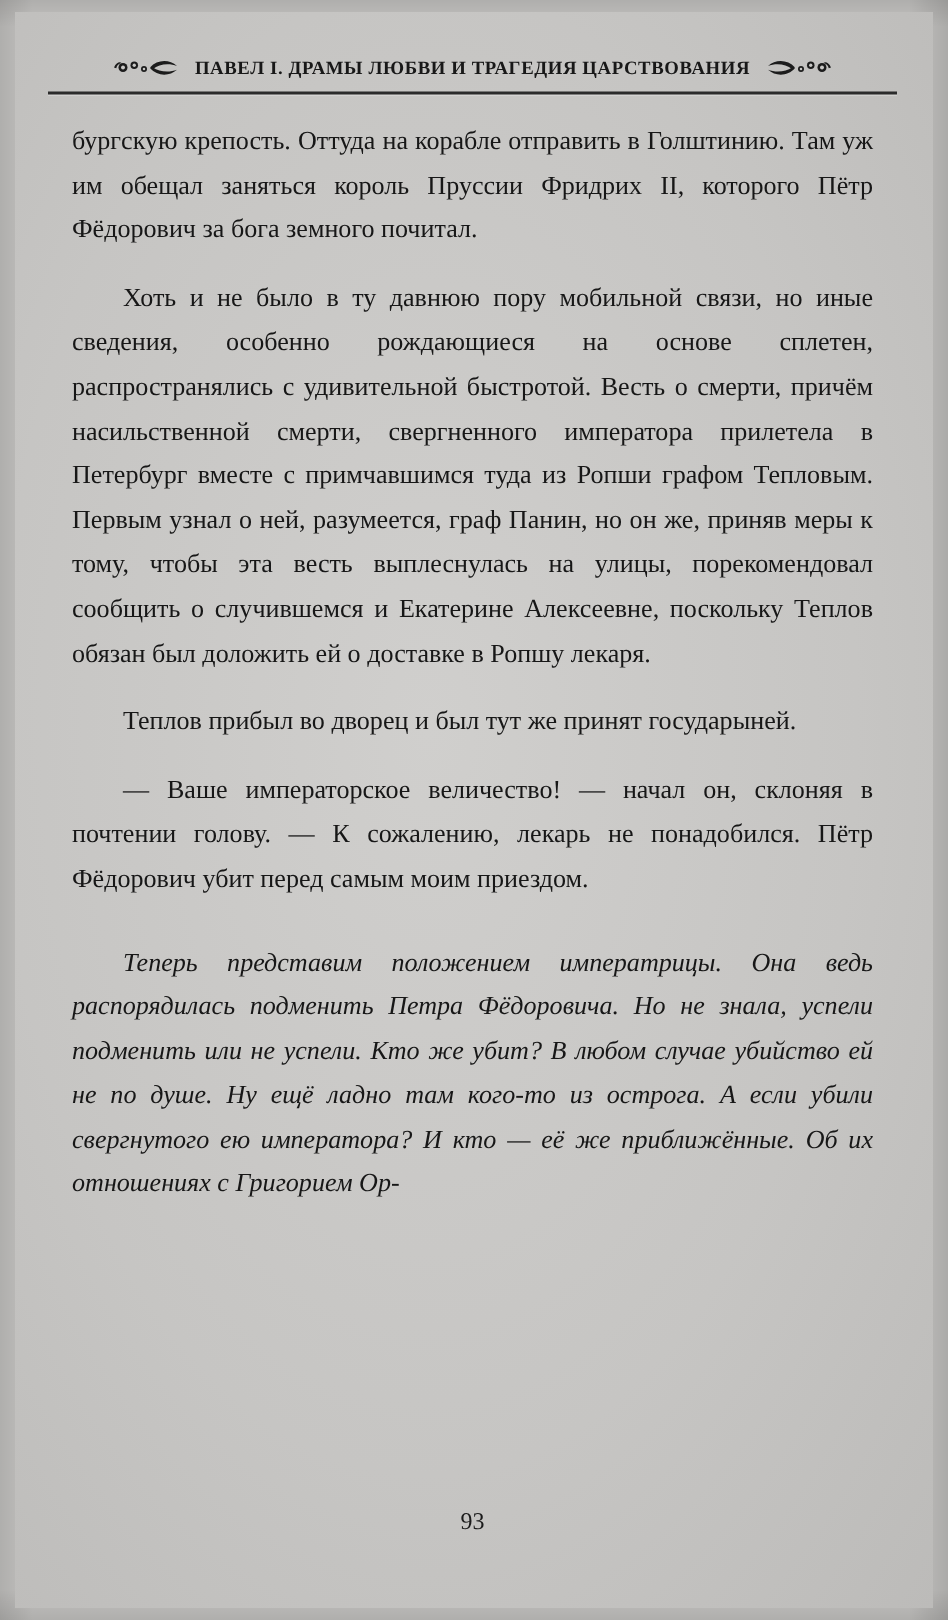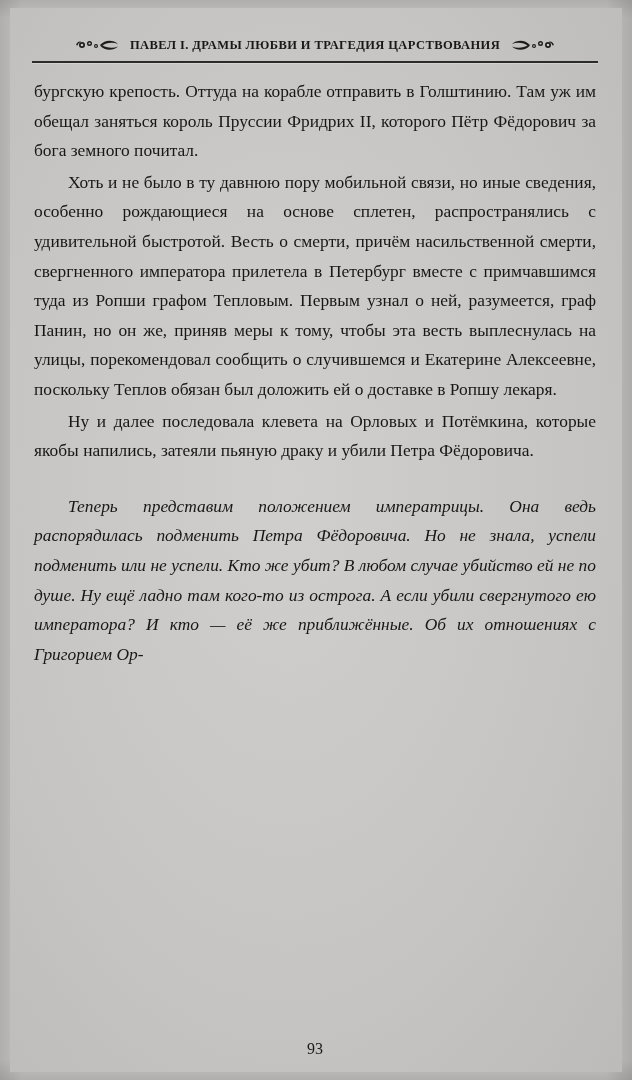--- a/index.html
+++ b/index.html
@@ -79,35 +79,35 @@
   
   .body {
     font-size: 17.4px;
     line-height: 29.6px;
     color: #171717;
     text-align: justify;
     text-justify: inter-word;
     hyphens: manual;
   }
   .body p {
-    margin: 2px;
+    margin: 16px;
     text-indent: 34px;
   }
   .body p.cont {
     text-indent: 0;
   }
   .body p.gap {
     margin-top: 26px;
     font-style: italic;
   }
   .folio {
     position: absolute;
     left: 0;
     right: 0;
-    bottom: 4px;
+    bottom: 38px;
     text-align: center;
     font-size: 16px;
     color: #1a1a1a;
   }
 </style>
 </head>
 <body>
 
 <div class="page">
   <div class="paper">
@@ -145,20 +145,21 @@
             </g>
           </svg>
         </span>
       </div>
 
       <div class="rule"></div>
 
       <div class="body">
         <p class="cont">бургскую крепость. Оттуда на корабле отправить в Голштинию. Там уж им обещал заняться король Пруссии Фридрих II, которого Пётр Фёдорович за бога земного почитал.</p>
         <p>Хоть и не было в ту давнюю пору мобильной связи, но иные сведения, особенно рождающиеся на основе сплетен, распространялись с удивительной быстротой. Весть о смерти, причём насильственной смерти, свергненного императора прилетела в Петербург вместе с примчавшимся туда из Ропши графом Тепловым. Первым узнал о ней, разумеется, граф Панин, но он же, приняв меры к тому, чтобы эта весть выплеснулась на улицы, порекомендовал сообщить о случившемся и Екатерине Алексеевне, поскольку Теплов обязан был доложить ей о доставке в Ропшу лекаря.</p>
-        <p>Ну и далее последовала клевета на Орловых и Потёмкина, которые якобы напились, затеяли пьяную драку и убили Петра Фёдоровича.</p>
+        <p>Теплов прибыл во дворец и был тут же принят государыней.</p>
+        <p>— Ваше императорское величество! — начал он, склоняя в почтении голову. — К сожалению, лекарь не понадобился. Пётр Фёдорович убит перед самым моим приездом.</p>
         <p class="gap">Теперь представим положением императрицы. Она ведь распорядилась подменить Петра Фёдоровича. Но не знала, успели подменить или не успели. Кто же убит? В любом случае убийство ей не по душе. Ну ещё ладно там кого-то из острога. А если убили свергнутого ею императора? И кто — её же приближённые. Об их отношениях с Григорием Ор-</p>
       </div>
 
       <div class="folio">93</div>
     </div>
   </div>
 </div>
 
 </body></html>

